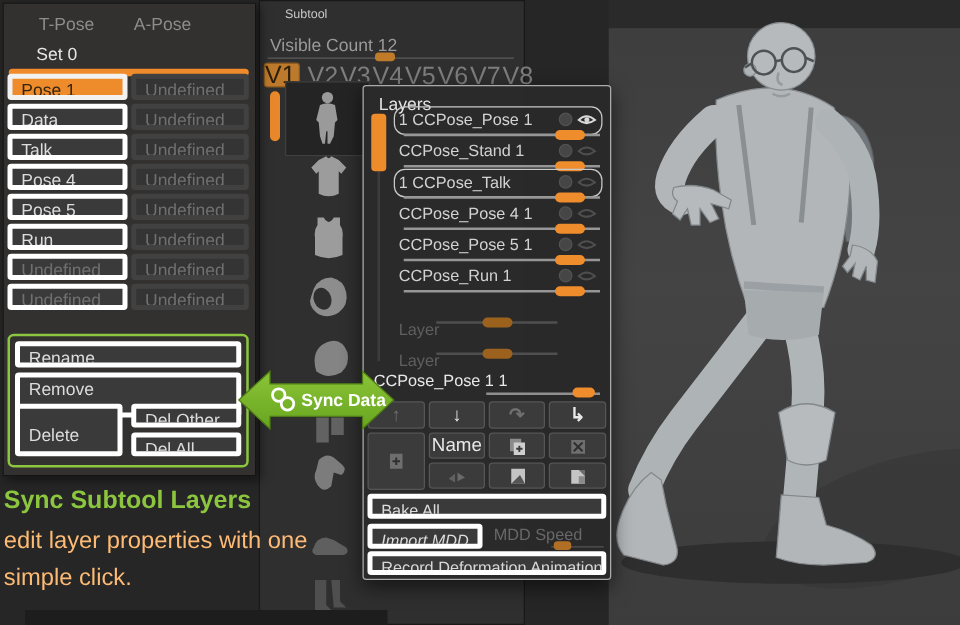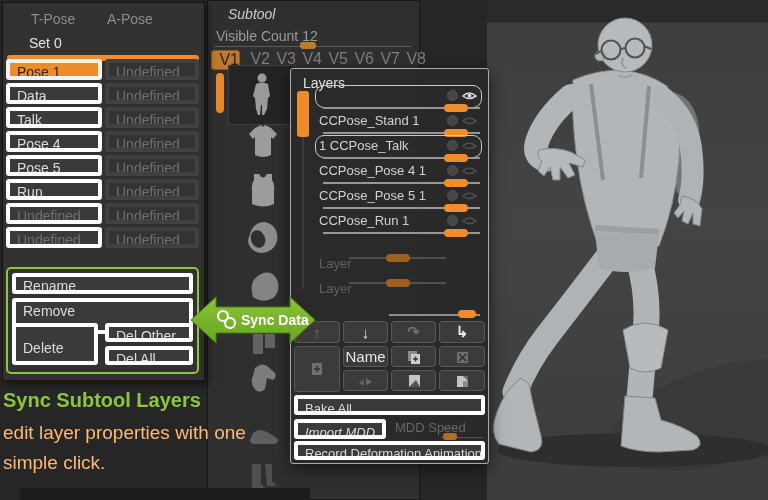--- a/index.html
+++ b/index.html
@@ -33,25 +33,25 @@
 
   
   .caption{position:absolute;left:3px;top:389px;z-index:10;width:270px;}
   .caption h1{margin:0;font-size:20px;font-weight:bold;color:#8cc63f;}
   .caption p{margin:6px 0 0 0;font-size:19px;color:#fdba74;line-height:30px;width:258px;}
   .bottom-strip{position:absolute;left:20px;top:488px;width:290px;height:12px;background:#1d1d1d;z-index:6;}
 
   
   .subtool{position:absolute;left:207px;top:0;width:213px;height:500px;z-index:5;
     background:#2f2f2f;border:1px solid #181818;box-sizing:border-box;}
-  .subtool-title{position:absolute;left:20px;top:5px;font-size:14px;color:#c8c8c8;font-style:italic;}
+  .subtool-title{position:absolute;left:20px;top:5px;font-size:10px;color:#c8c8c8;}
   .vc-label{position:absolute;left:8px;top:27px;font-size:14px;color:#9a9a9a;}
   .vc-track{position:absolute;left:6px;right:8px;top:45px;height:1px;background:#5c5c5c;}
   .vc-pill{position:absolute;left:92px;top:41px;width:16px;height:7px;border-radius:3px;background:#c07b28;}
-  .vtab{position:absolute;top:49px;font-size:16px;color:#7e7e7e;text-align:right;width:24px;}
+  .vtab{position:absolute;top:49px;font-size:20px;color:#7e7e7e;text-align:left;width:24px;}
   .vtab-sel{left:3px;width:27px;height:18px;line-height:18px;background:#bd7a2c;border:1px solid #8a5a20;
             border-radius:3px;color:#2e2008;}
   .st-scroll{position:absolute;left:8px;top:72px;width:8px;height:40px;border-radius:4px;background:#e8882b;}
   .thumb{position:absolute;left:24px;width:62px;height:46px;display:flex;align-items:center;justify-content:center;}
   .thumb-selbox{position:absolute;left:20px;top:64px;width:66px;height:58px;background:#242424;
     border:1px solid #3f3f3f;display:flex;align-items:center;justify-content:center;}
 
   
   .layers{position:absolute;left:290px;top:68px;width:197px;height:394px;z-index:20;
     background:rgba(42,42,42,.98);border:1px solid #ababab;border-radius:3px;
@@ -242,20 +242,21 @@
   </div>
 
   <div class="layers">
     <div class="layers-title">Layers</div>
     <div class="l-track"></div>
     <div class="l-scroll"></div>
 
     <div class="lrows">
       <div class="lrow">
         <div class="lframe"></div>
+        <span class="lname">1 CCPose_Pose 1</span>
         <span class="ldot"></span>
         <svg class="leye" width="17" height="13">
             <path d="M2 7 Q8 1 15 7 Q8 12 2 7 Z" fill="none" stroke="#d8d8d8" stroke-width="1.6"></path>
             <circle cx="8.5" cy="6.8" r="2" fill="#d8d8d8"></circle>
           </svg>
         <div class="lslider">
             <div class="lhandle"></div>
           </div>
       </div>
       <div class="lrow">
@@ -316,20 +317,21 @@
           </div>
       </div>
       <div class="lrow lrow-empty">
         <span class="lname">Layer</span>
         <div class="lslider">
             <div class="lhandle"></div>
           </div>
       </div>
     </div>
 
+    <div class="sel-name">CCPose_Pose 1 1</div>
     <div class="sel-track"></div>
     <div class="sel-handle"></div>
 
     <div class="gbtn" style="left:3px;top:252px;width:46px;height:22px">
         <span class="arrow-glyph dimg">↑</span>
       </div>
     <div class="gbtn" style="left:52px;top:252px;width:45px;height:22px">
         <span class="arrow-glyph brightg">↓</span>
       </div>
     <div class="gbtn" style="left:100px;top:252px;width:45px;height:22px">

